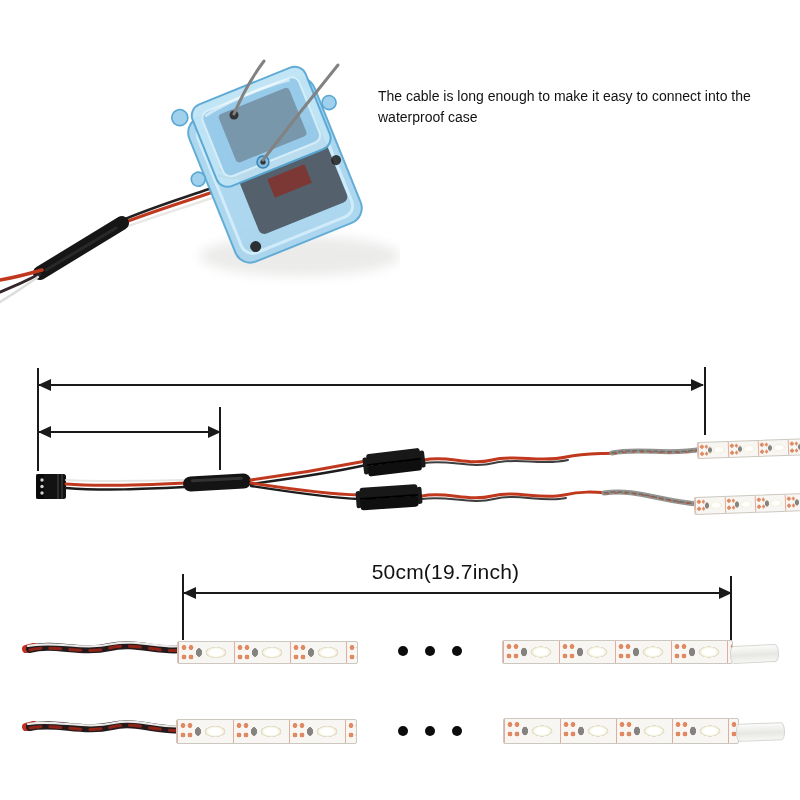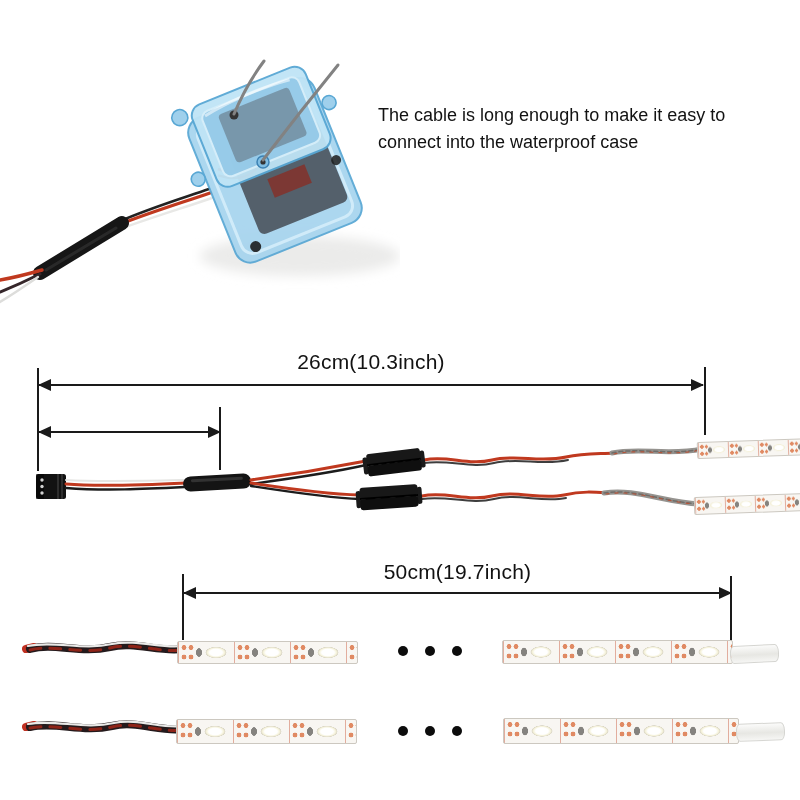--- a/index.html
+++ b/index.html
@@ -1,22 +1,22 @@
 <!DOCTYPE html>
 <html style="--text: #121212; --arrow: #1a1a1a; --dot-black: #0c0c0c; --strip-base: #f8f6f2; --pad-orange: #e08a63; --wire-red: #c0391f; --wire-black: #1c1c1c; --wire-white: #e6e6e4; --grey-lead: #95938f; --case-blue: #a6d4ee; --case-blue-light: #bfe4f6; --case-blue-dark: #58a7d4; --antenna-grey: #828282; --connector-black: #141414;"><head>
 <meta charset="utf-8">
 <style>
   html,body{margin:0;padding:0;background:#fff;}
   #canvas{position:relative;width:800px;height:800px;background:#fff;overflow:hidden;
           font-family:"Liberation Sans", sans-serif;color:var(--text,#121212);}
   .abs{position:absolute;}
 
   
-  .annotation{position:absolute;left:378px;top:102px;width:400px;
-              font-size:18px;line-height:1.5;color:var(--text,#121212);}
+  .annotation{position:absolute;left:378px;top:86px;width:400px;
+              font-size:14px;line-height:1.5;color:var(--text,#121212);}
 
   
   .dim-label{position:absolute;text-align:center;font-size:21px;color:var(--text,#121212);
              letter-spacing:.2px;white-space:nowrap;}
 
   
   .dim-arrow{position:absolute;height:2px;background:var(--arrow,#1a1a1a);}
   .dim-arrow::before,.dim-arrow::after{content:"";position:absolute;top:-5px;width:0;height:0;
               border-top:6px solid transparent;border-bottom:6px solid transparent;}
   .dim-arrow::before{left:-1px;border-right:13px solid var(--arrow,#1a1a1a);}
@@ -106,21 +106,20 @@
     <circle cx="263" cy="162" r="6" fill="#7fbde2" stroke="#3c82b4" stroke-width="1.5"></circle>
     <circle cx="263" cy="162" r="2.6" fill="#333"></circle>
     <g fill="none" stroke="var(--antenna-grey)" stroke-width="3" stroke-linecap="round">
       <path d="M234,114 C242,95 252,77 264,61"></path>
       <path d="M263,160 C286,130 312,97 338,65"></path>
     </g>
   </svg>
 
   <div class="annotation">The cable is long enough to make it easy to connect into the waterproof case</div>
 
-  <div class="dim-label" style="left:39px;top:350px;width:664px">26cm(10.3inch)</div>
   <div class="dim-arrow" style="left:39px;top:384px;width:664px"></div>
   <div class="tick" style="left:37px;top:368px;height:103px"></div>
   <div class="tick" style="left:704px;top:367px;height:68px"></div>
 
   <div class="dim-arrow" style="left:39px;top:431px;width:181px"></div>
   <div class="tick" style="left:219px;top:407px;height:63px"></div>
 
   <svg class="abs" style="left:0;top:430px" width="800" height="110" viewBox="0 0 800 110">
     <g fill="none" stroke-linecap="round">
 
@@ -179,21 +178,21 @@
         <rect x="360" y="66" width="58" height="2" fill="#000"></rect>
       </g>
     </g>
   </svg>
 
   <div class="strip small" style="left:697px;top:442px;width:103px;height:15px;
        transform:rotate(-2deg);transform-origin:left center"></div>
   <div class="strip small" style="left:694px;top:497px;width:106px;height:16px;
        transform:rotate(-2deg);transform-origin:left center"></div>
 
-  <div class="dim-label" style="left:184px;top:560px;width:547px">50cm(19.7inch)</div>
+  <div class="dim-label" style="left:172px;top:560px;width:547px">50cm(19.7inch)</div>
   <div class="dim-arrow" style="left:184px;top:592px;width:547px"></div>
   <div class="tick" style="left:182px;top:574px;height:66px"></div>
   <div class="tick" style="left:730px;top:576px;height:66px"></div>
 
   <svg class="abs" style="left:22px;top:636px" width="162" height="28" viewBox="0 0 162 28">
     <g fill="none" stroke-linecap="round">
       <path d="M4,13 l8,-2" stroke="#c03122" stroke-width="8"></path>
       <path d="M8,13 C32,6 58,18 88,11 C112,5 136,16 160,13" stroke="#241a1c" stroke-width="8"></path>
       <path d="M8,14 C32,8 58,19 88,12 C112,6 136,17 160,14" stroke="#8e2418" stroke-width="3" stroke-dasharray="11 9"></path>
       <path d="M6,10 C32,4 60,15 90,8 C115,3 140,13 160,10" stroke="#e9e9e7" stroke-width="2.2"></path>

